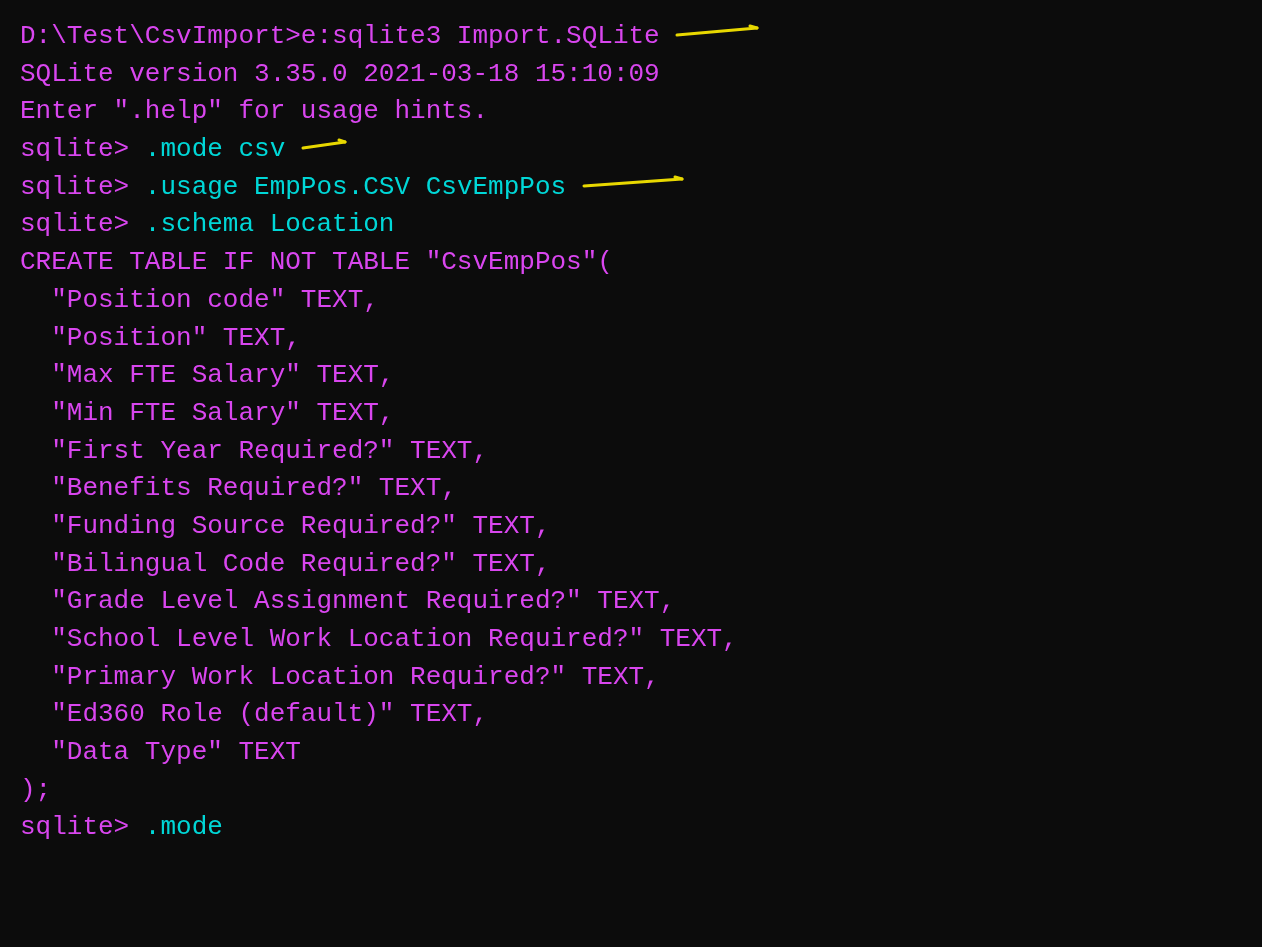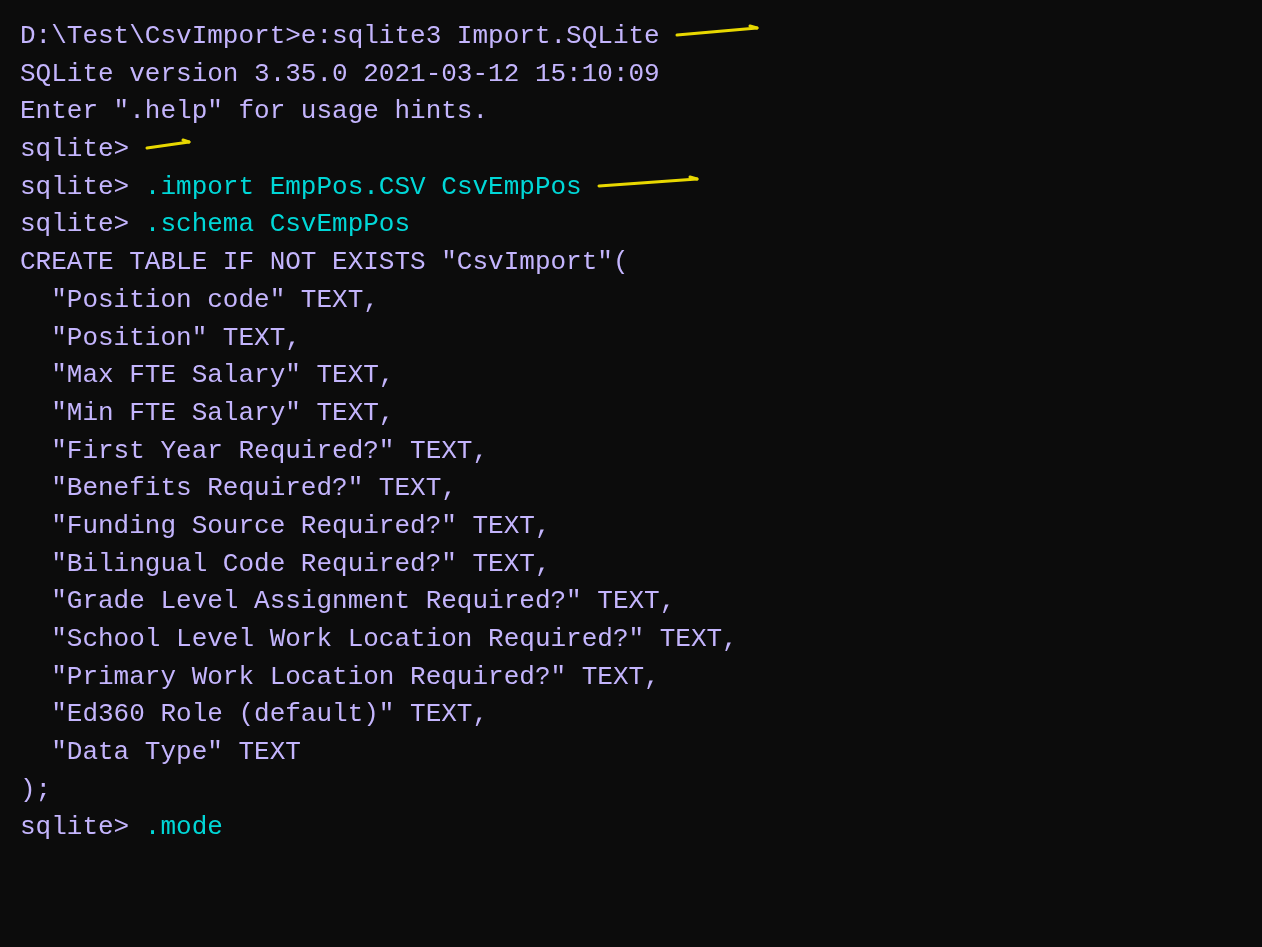--- a/index.html
+++ b/index.html
@@ -27,21 +27,21 @@
       line-height: 1.45;
     }
 
     .line {
       display: flex;
       align-items: center;
       white-space: pre;
       flex-wrap: nowrap;
     }
 
-    .white { color: #c4b5fd; }
+    .white { color: #d946ef; }
     .cyan  { color: #00d7d7; }
 
     svg.anno {
       display: inline-block;
       vertical-align: middle;
       position: relative;
       top: -6px;
     }
   </style>
 </head>
@@ -51,52 +51,53 @@
 
   <div class="line">
     <span class="white">D:\Test\CsvImport&gt;e:sqlite3 Import.SQLite </span>
     <svg class="anno" width="90" height="16" viewBox="0 0 90 16">
       <line x1="2" y1="12" x2="82" y2="5" stroke="#e8d800" stroke-width="3" stroke-linecap="round"></line>
       <line x1="75" y1="3" x2="82" y2="5" stroke="#e8d800" stroke-width="3" stroke-linecap="round"></line>
     </svg>
   </div>
 
   <div class="line">
-    <span class="white">SQLite version 3.35.0 2021-03-12 15:10:09</span>
+    <span class="white">SQLite version 3.35.0 2021-03-18 15:10:09</span>
   </div>
 
   <div class="line">
     <span class="white">Enter ".help" for usage hints.</span>
   </div>
 
   <div class="line">
     <span class="white">sqlite&gt; </span>
+    <span class="cyan">.mode csv </span>
     <svg class="anno" width="52" height="16" viewBox="0 0 52 16">
       <line x1="2" y1="12" x2="44" y2="6" stroke="#e8d800" stroke-width="3" stroke-linecap="round"></line>
       <line x1="38" y1="4" x2="44" y2="6" stroke="#e8d800" stroke-width="3" stroke-linecap="round"></line>
     </svg>
   </div>
 
   <div class="line">
     <span class="white">sqlite&gt; </span>
-    <span class="cyan">.import EmpPos.CSV CsvEmpPos </span>
+    <span class="cyan">.usage EmpPos.CSV CsvEmpPos </span>
     <svg class="anno" width="110" height="16" viewBox="0 0 110 16">
       <line x1="2" y1="12" x2="100" y2="5" stroke="#e8d800" stroke-width="3" stroke-linecap="round"></line>
       <line x1="93" y1="3" x2="100" y2="5" stroke="#e8d800" stroke-width="3" stroke-linecap="round"></line>
     </svg>
   </div>
 
 
   <div class="line">
     <span class="white">sqlite&gt; </span>
-    <span class="cyan">.schema CsvEmpPos</span>
+    <span class="cyan">.schema Location</span>
   </div>
 
   <div class="line">
-    <span class="white">CREATE TABLE IF NOT EXISTS "CsvImport"(</span>
+    <span class="white">CREATE TABLE IF NOT TABLE "CsvEmpPos"(</span>
   </div>
 
   <div class="line">
     <span class="white">  "Position code" TEXT,</span>
   </div>
 
   <div class="line">
     <span class="white">  "Position" TEXT,</span>
   </div>
 

